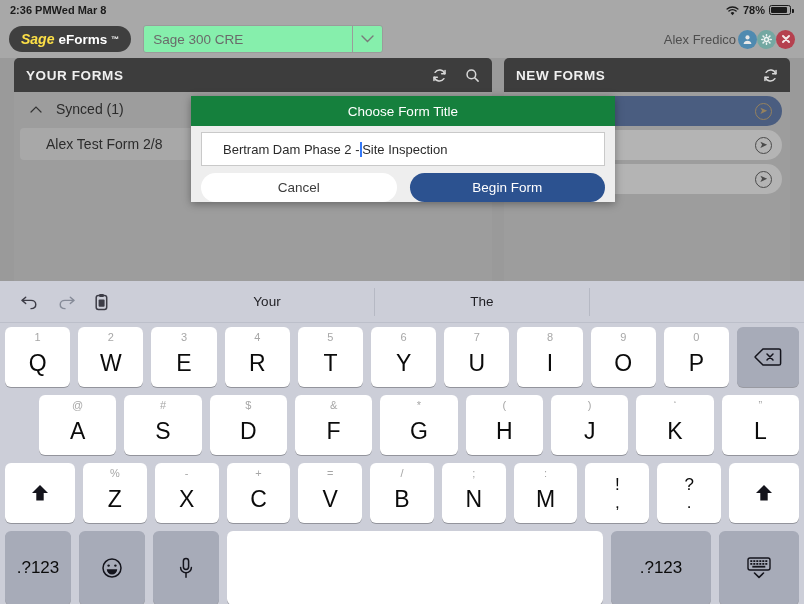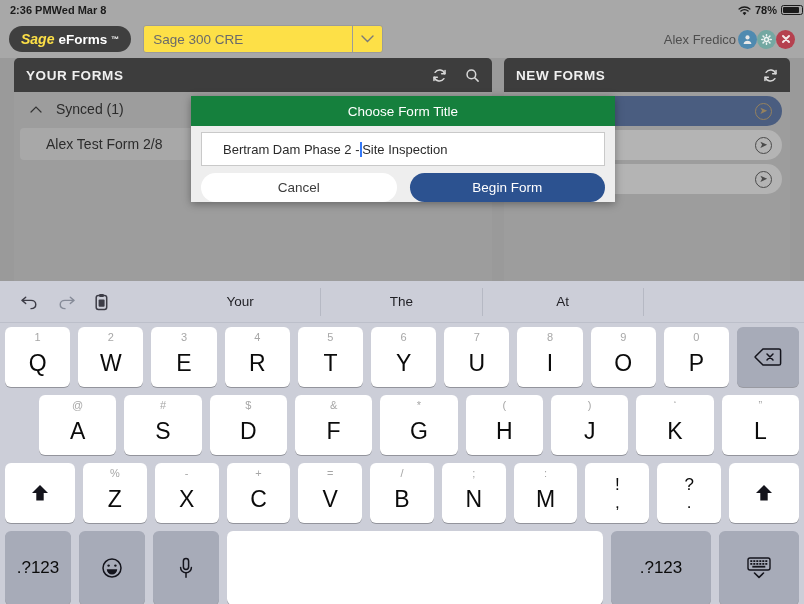--- a/index.html
+++ b/index.html
@@ -21,21 +21,21 @@
   
   .status-bar {
     position: absolute; left: 0; top: 0; width: 804px; height: 20px;
     background: #a8a8a8;
     display: flex; align-items: center;
     font-size: 11px; color: #1b1b1b; font-weight: bold;
   }
   .status-left { display: flex; gap: 0; padding-left: 10px; }
   .status-right {
     margin-left: auto; display: flex; align-items: center; gap: 4px;
-    padding-right: 1px; font-size: 11px;
+    padding-right: 13px; font-size: 11px;
   }
   .wifi-ico { display: inline-block; width: 13px; height: 10px; position: relative; top: 1px; }
   .batt {
     display: inline-block; width: 22px; height: 10px;
     border: 1.4px solid #1b1b1b; border-radius: 2.5px; position: relative;
   }
   .batt::after {
     content:""; position: absolute; right: -3.5px; top: 3px;
     width: 2px; height: 4px; background: #1b1b1b; border-radius: 0 1px 1px 0;
   }
@@ -52,21 +52,21 @@
   }
   .logo-pill {
     height: 26px; padding: 0 12px; border-radius: 13px;
     background: #3f3f3f; display: flex; align-items: center; gap: 4px;
     font-size: 13.5px; color: #ffffff; font-weight: bold;
   }
   .logo-sage { color: #fde047; font-weight: bold; font-size: 14px; font-style: italic; }
   .logo-tm { font-size: 8px; vertical-align: super; font-weight: bold; }
   .co-select {
     margin-left: 12px; width: 240px; height: 28px;
-    background: #fde047; border: 1px solid #9b9b9b; border-radius: 3px;
+    background: #86efac; border: 1px solid #9b9b9b; border-radius: 3px;
     display: flex; align-items: center;
     font-size: 13.5px; color: #6a6a6a;
   }
   .co-select-label { padding-left: 9px; flex: 1; }
   .co-select-caret {
     width: 30px; height: 100%; border-left: 1px solid #9b9b9b;
     display: flex; align-items: center; justify-content: center; color: #7a7a7a;
   }
   .nav-right { margin-left: auto; display: flex; align-items: center; gap: 0; }
   .user-name { font-size: 13px; color: #4e4e4e; margin-right: 2px; }
@@ -369,21 +369,20 @@
         <svg width="15" height="18" viewBox="0 0 15 18">
               <rect x="2.2" y="2.4" width="10.5" height="14" rx="2.2" fill="none" stroke="#3c3c46" stroke-width="1.5"></rect>
               <rect x="5" y="1" width="5" height="3" rx="1.2" fill="#3c3c46"></rect>
               <rect x="4.6" y="6.6" width="6" height="7.2" rx="1" fill="#3c3c46"></rect>
             </svg>
       </span>
     </div>
     <div class="predict">
       <div class="predict-cell">Your</div>
       <div class="predict-cell">The</div>
-      <div class="predict-cell">At</div>
       <div class="predict-cell blank"></div>
     </div>
   </div>
 
   <div class="kb-rows">
 
     <div class="kb-row r1">
       <div class="key">
             <span class="sup">1</span>
             <span class="main">Q</span>

